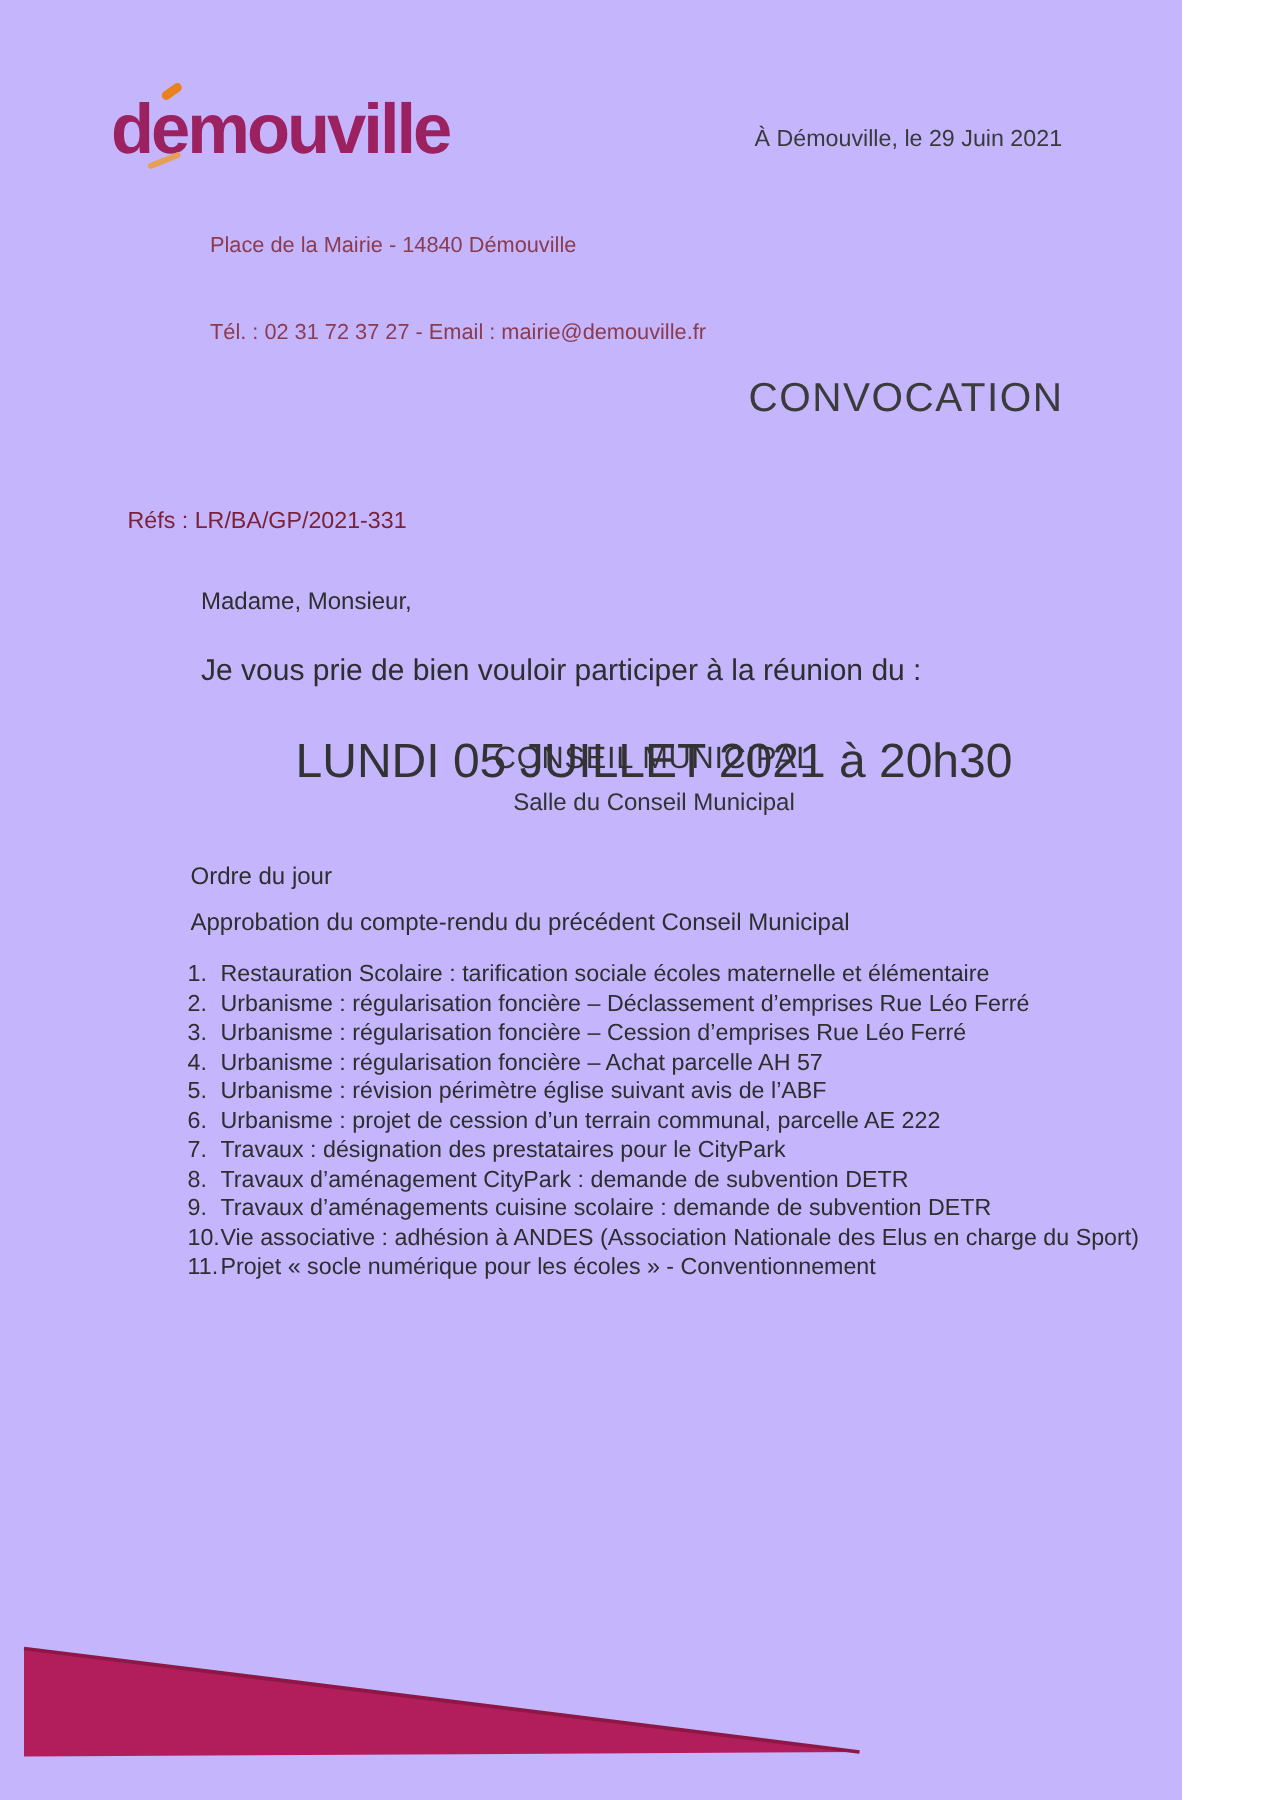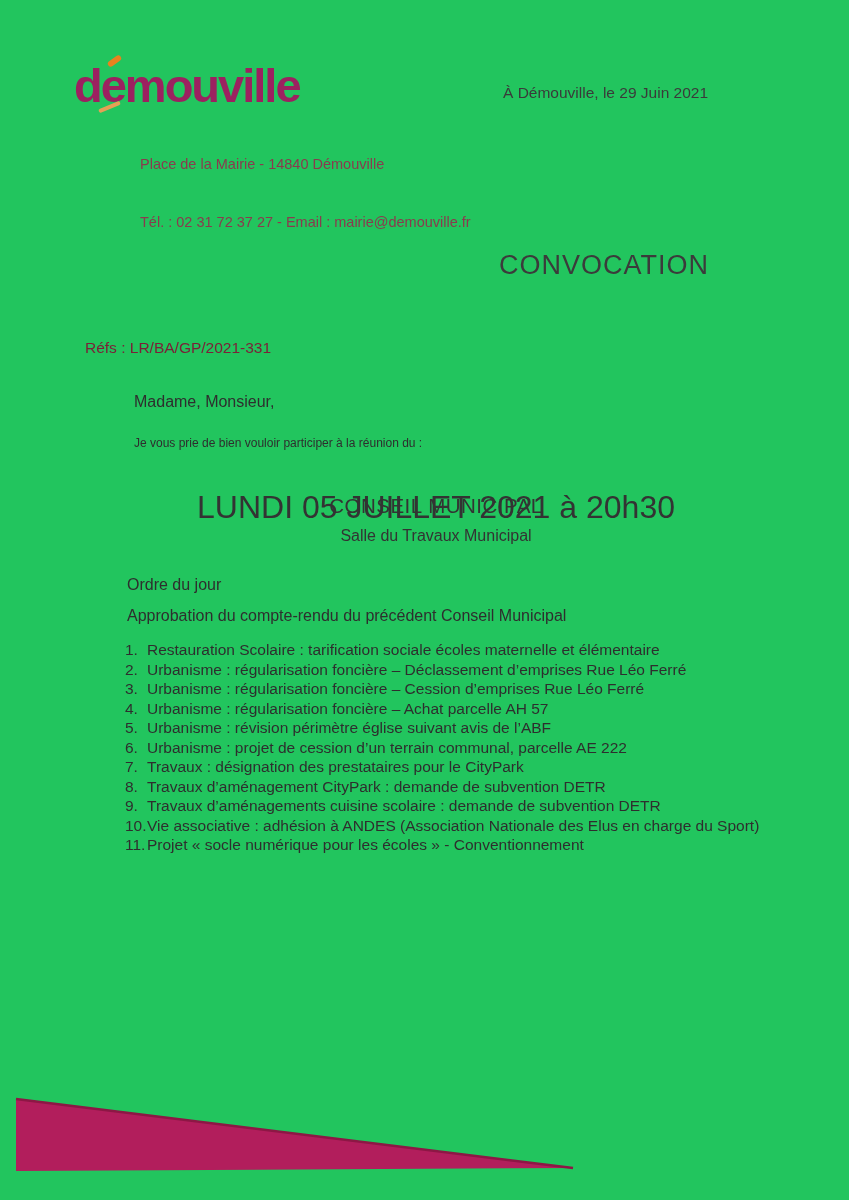--- a/index.html
+++ b/index.html
@@ -2,23 +2,23 @@
 <html><head>
 <meta charset="utf-8">
 <style>
   html, body {
     margin: 0;
     padding: 0;
     background: #ffffff;
   }
   .page {
     position: relative;
-    width: 849px;
+    width: 788px;
     height: 1200px;
-    background: #22c55e;
+    background: #c4b5fd;
     overflow: hidden;
     font-family: "Liberation Sans", sans-serif;
     color: #2e2e2e;
   }
 
   
   .logo-wrap {
     position: absolute;
     left: 74px;
     top: 48px;
@@ -105,21 +105,21 @@
   .salutation {
     position: absolute;
     left: 134px;
     top: 393px;
     font-size: 16px;
   }
   .intro {
     position: absolute;
     left: 134px;
     top: 436px;
-    font-size: 12px;
+    font-size: 20px;
   }
   .centered-block {
     position: absolute;
     left: 24px;
     width: 824px;
     text-align: center;
     color: #333333;
   }
   .meeting-name   { top: 466px; font-size: 20.5px; letter-spacing: 0.5px; margin-top: 28px; }
   .meeting-date   { top: 489px; font-size: 32px; }
@@ -185,21 +185,21 @@
 
   <div class="doc-title">CONVOCATION</div>
 
   <div class="refs-line">Réfs : LR/BA/GP/2021-331</div>
 
   <div class="salutation">Madame, Monsieur,</div>
   <div class="intro">Je vous prie de bien vouloir participer à la réunion du :</div>
 
   <div class="centered-block meeting-name">CONSEIL MUNICIPAL</div>
   <div class="centered-block meeting-date">LUNDI 05 JUILLET 2021 à 20h30</div>
-  <div class="centered-block meeting-place">Salle du Travaux Municipal</div>
+  <div class="centered-block meeting-place">Salle du Conseil Municipal</div>
 
   <div class="agenda-heading">Ordre du jour</div>
   <div class="agenda-preamble">Approbation du compte-rendu du précédent Conseil Municipal</div>
 
   <div class="agenda-list">
     <div class="agenda-row">
       <span class="agenda-num">1.</span>
       <span class="agenda-txt">Restauration Scolaire : tarification sociale écoles maternelle et élémentaire</span>
     </div>
     <div class="agenda-row">

